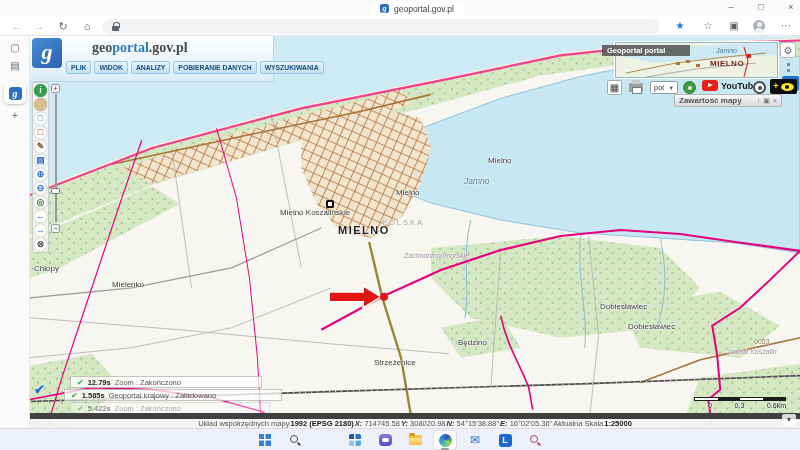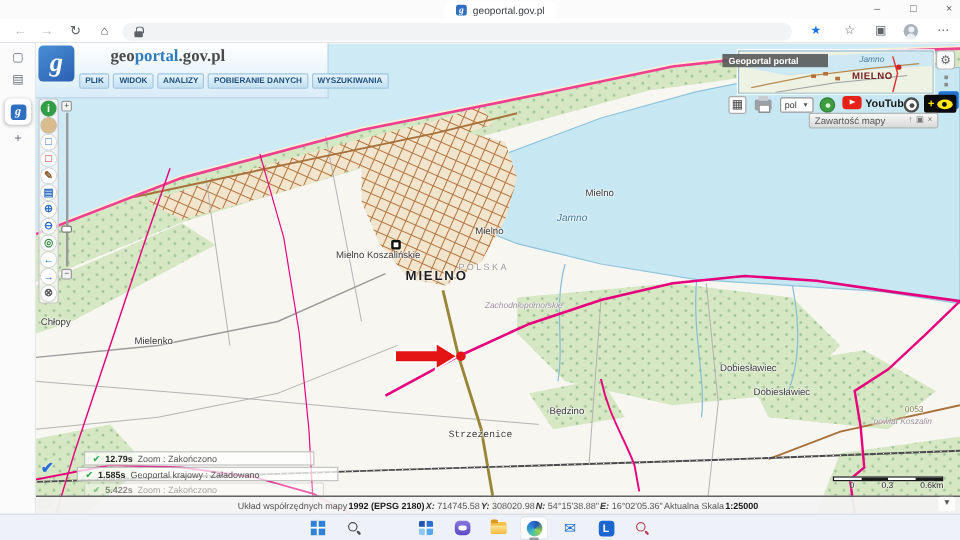--- a/index.html
+++ b/index.html
@@ -91,35 +91,35 @@
   .accbtn { position:absolute; left:723px; top:45px; width:13px; height:13px; border-radius:50%; border:2px solid #4a4a4a; background:#fff; }
   .accbtn::before { content:""; position:absolute; left:2.5px; top:2.5px; width:4px; height:4px; border-radius:50%; background:#4a4a4a; }
   .contrast { position:absolute; left:740px; top:43px; width:27px; height:15px; background:#0b0b0b; border-radius:2px; display:flex; align-items:center; justify-content:center; gap:2px; }
   .contrast .plus { color:#ffe81a; font-size:9px; font-weight:bold; line-height:9px; }
   .c-eye { position:relative; width:13px; height:8px; }
   .c-eye::before { content:""; position:absolute; inset:0; background:#ffe81a; border-radius:50%; }
   .c-eye::after { content:""; position:absolute; left:4.5px; top:2px; width:4px; height:4px; background:#0b0b0b; border-radius:50%; }
 
   
   .zbar { position:absolute; left:644px; top:58px; width:108px; height:13px; background:linear-gradient(#f7f7f7,#d9d9d9); border:1px solid #b5b5b5; border-radius:2px; display:flex; align-items:center; padding:0 4px; gap:3px; }
-  .zbar .ztitle { font-size:8px; font-weight:normal; color:#555; flex:1; }
+  .zbar .ztitle { font-size:8px; font-weight:bold; color:#555; flex:1; }
   .zbar .zic { font-size:7px; color:#777; line-height:11px; }
 
   
   .toasts { position:absolute; left:34px; top:340px; width:240px; }
   .srow { height:12px; display:flex; align-items:center; gap:4px; background:rgba(255,255,255,.74); border:1px solid rgba(150,150,150,.55); padding:0 6px; margin-bottom:1px; font-size:7.5px; }
   .srow .chk { color:#2da44e; font-size:8px; }
   .srow .t { font-weight:bold; color:#222; }
   .srow .m { color:#555; }
   .srow.faded { opacity:.5; }
   .bigcheck { position:absolute; left:4px; top:346px; color:#2a6fd4; font-size:13px; font-weight:bold; text-shadow:0 0 2px #fff; }
   .monicon { position:absolute; left:2px; top:380px; width:10px; height:7px; border:1.4px solid #8a8a8a; border-radius:1px; }
 
   
-  .coordbar { position:absolute; left:0; top:377px; width:770px; height:15px; background:rgba(243,243,243,.94); border-top:1px solid #404040; display:flex; align-items:center; justify-content:center; gap:1px; font-size:7.5px; color:#555; white-space:nowrap; }
+  .coordbar { position:absolute; left:0; top:377px; width:770px; height:15px; background:rgba(243,243,243,.94); border-top:6px solid #404040; display:flex; align-items:center; justify-content:center; gap:1px; font-size:7.5px; color:#555; white-space:nowrap; }
   .coordbar b { color:#1a1a1a; }
   .coordbar .k { font-weight:bold; font-style:italic; color:#333; }
 
   
   .scalebar { position:absolute; left:664px; top:361px; width:92px; }
   .sb-bar { display:flex; height:4px; border:1px solid #1a1a1a; background:#fff; }
   .sb-bar i { flex:1; } .sb-bar i:nth-child(2), .sb-bar i:nth-child(4) { background:#1a1a1a; }
   .sb-ticks { display:flex; justify-content:space-between; font-size:7px; color:#222; text-shadow:0 0 2px #fff,0 0 2px #fff; margin-top:1px; padding-left:14px; }
   .map-chevron { position:absolute; left:752px; top:378px; width:14px; height:12px; background:rgba(255,255,255,.8); font-size:7px; color:#555; text-align:center; line-height:12px; border-radius:2px; }
 
@@ -262,21 +262,21 @@
         <div class="lbl small" style="left: 366px; top: 152px;">Mielno</div>
         <div class="lbl small" style="left: 250px; top: 172px;">Mielno Koszalińskie</div>
         <div class="lbl city" style="left: 308px; top: 188px;">MIELNO</div>
         <div class="lbl region" style="left: 352px; top: 182px; text-align: right;">POLSKA</div>
         <div class="lbl region-sm" style="left: 374px; top: 216px;">Zachodniopomorskie</div>
         <div class="lbl small" style="left: 458px; top: 120px;">Mielno</div>
         <div class="lbl water" style="left: 434px; top: 140px;">Jamno</div>
         <div class="lbl small" style="left: 82px; top: 244px;">Mielenko</div>
         <div class="lbl small" style="left: 4px; top: 228px;">Chłopy</div>
         <div class="lbl small" style="left: 428px; top: 302px;">Będzino</div>
-        <div class="lbl small" style="left: 344px; top: 322px; font-family: Liberation Mono, monospace;">Strzeżenice</div>
+        <div class="lbl small" style="left: 344px; top: 322px;">Strzeżenice</div>
         <div class="lbl small" style="left: 570px; top: 266px;">Dobiesławiec</div>
         <div class="lbl small" style="left: 598px; top: 286px;">Dobiesławiec</div>
         <div class="lbl region-sm" style="left: 698px; top: 312px;">powiat Koszalin</div>
         <div class="lbl parcel" style="left: 724px; top: 302px;">0053</div>
       </div>
     <div class="station" style="left:296px;top:164px"></div>
 
     <div class="gheader">
       <div class="glogo">g</div>
       <div class="brand"><span>geo</span><span class="blue">portal</span><span>.gov.pl</span></div>

